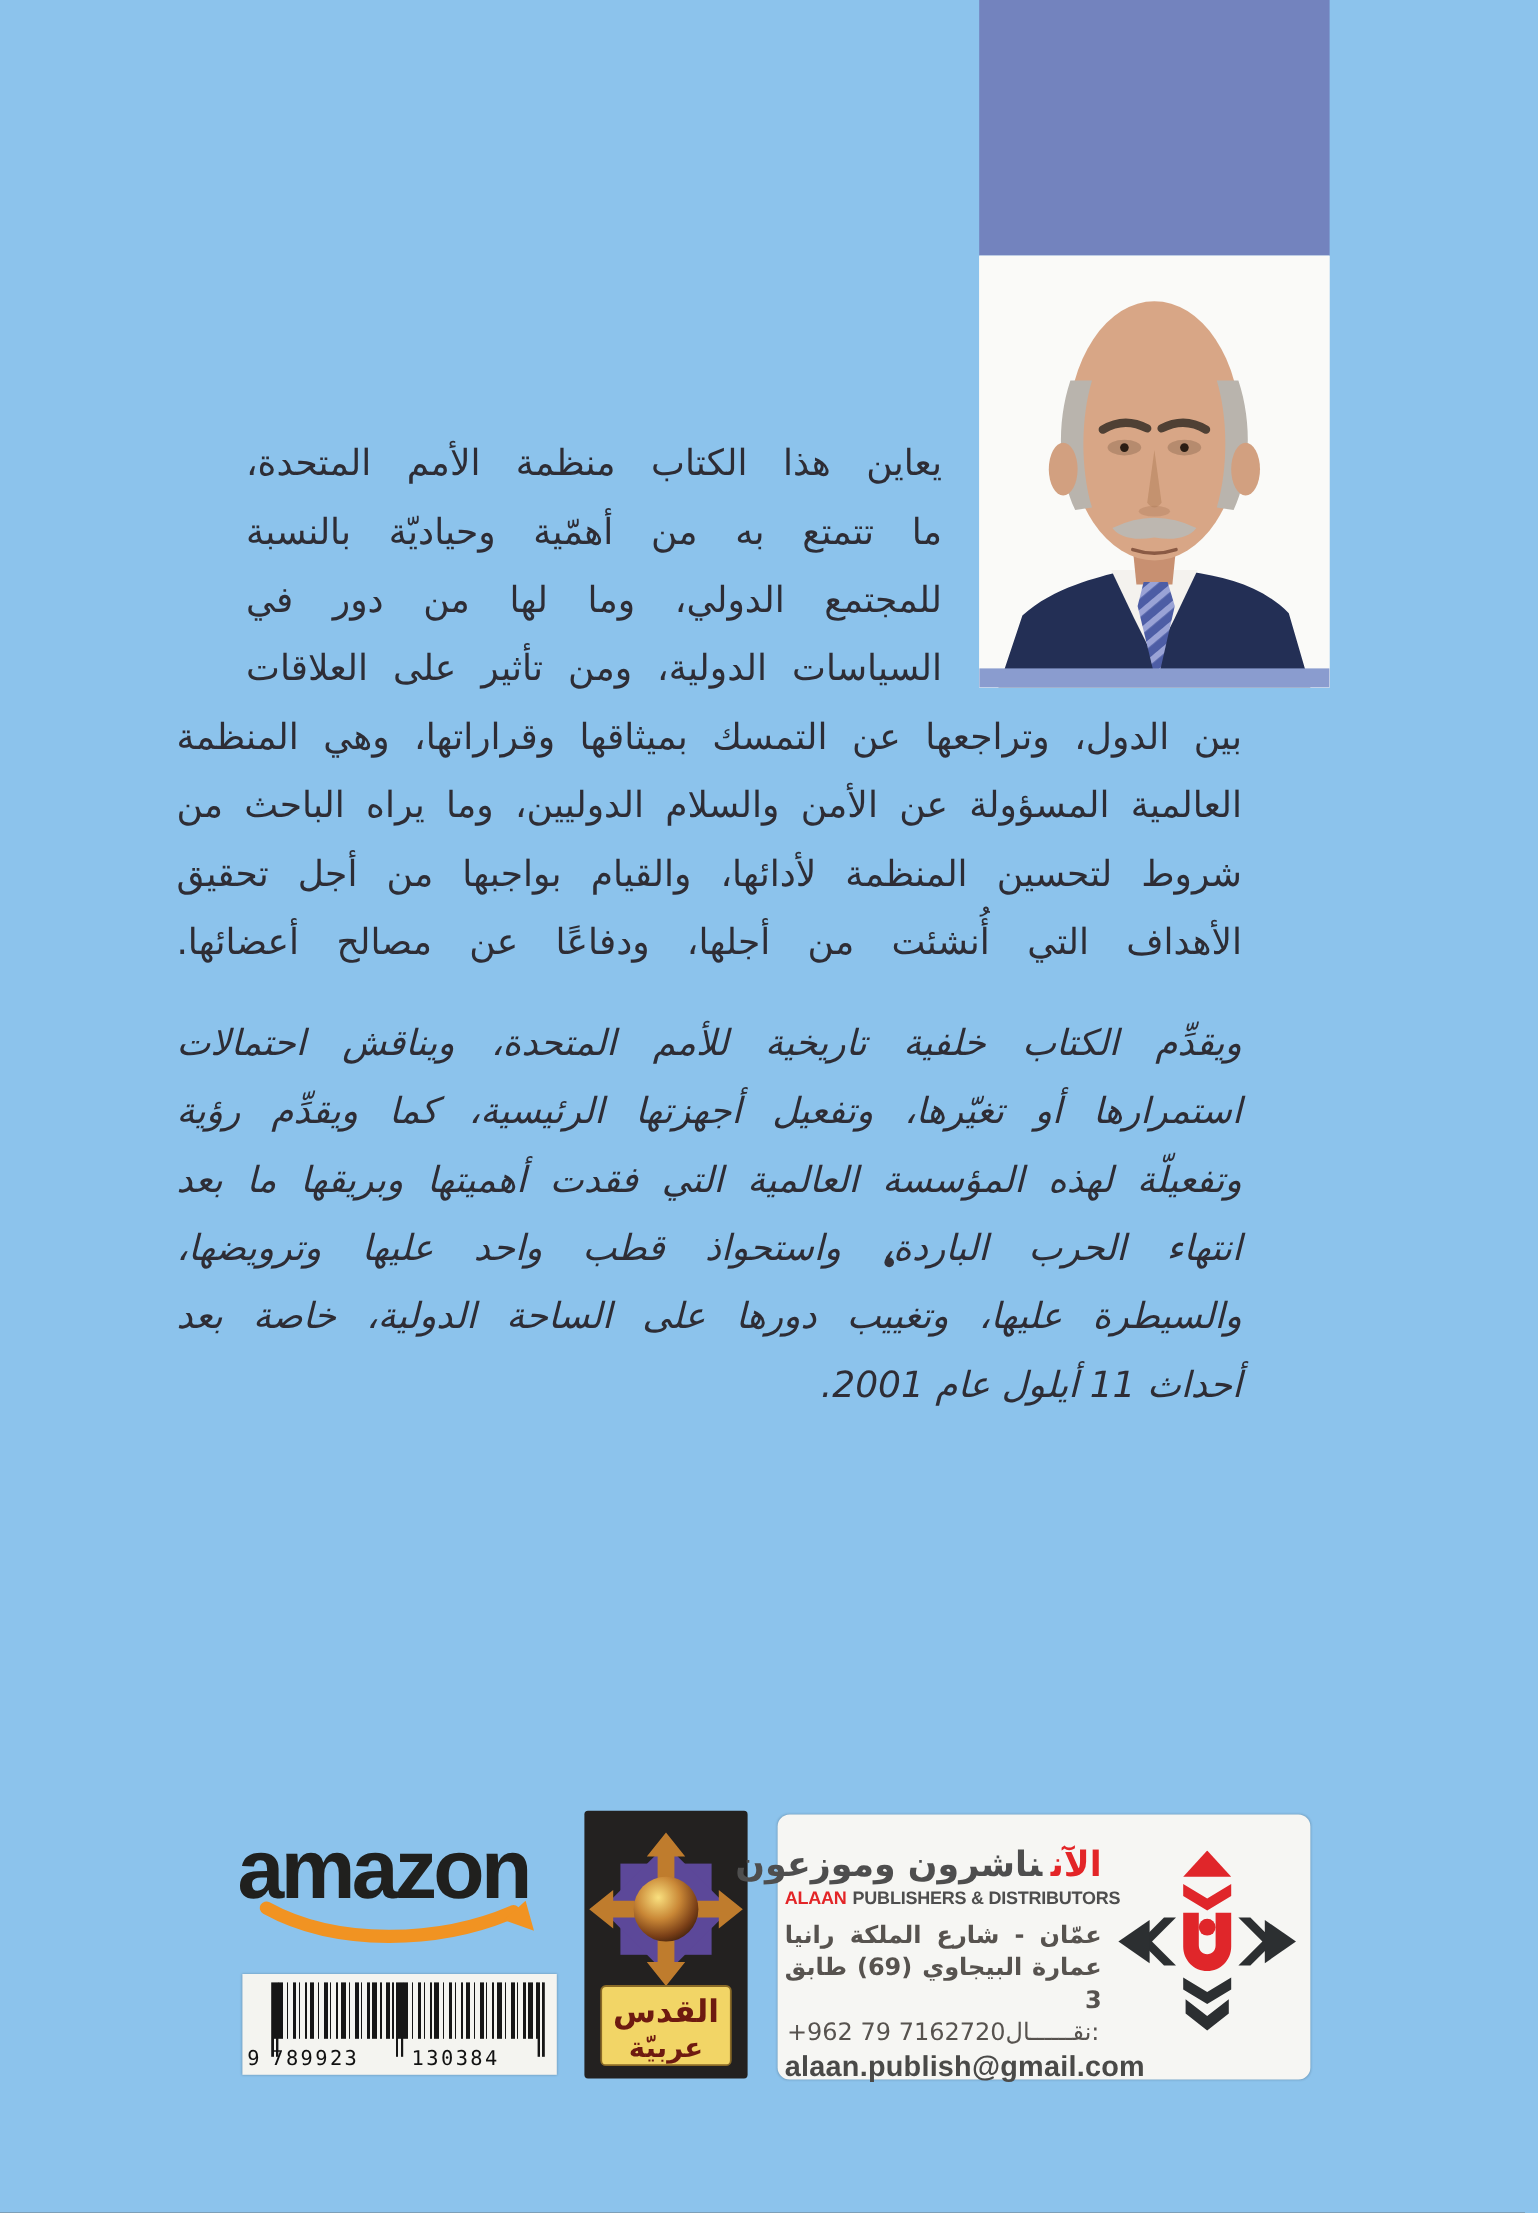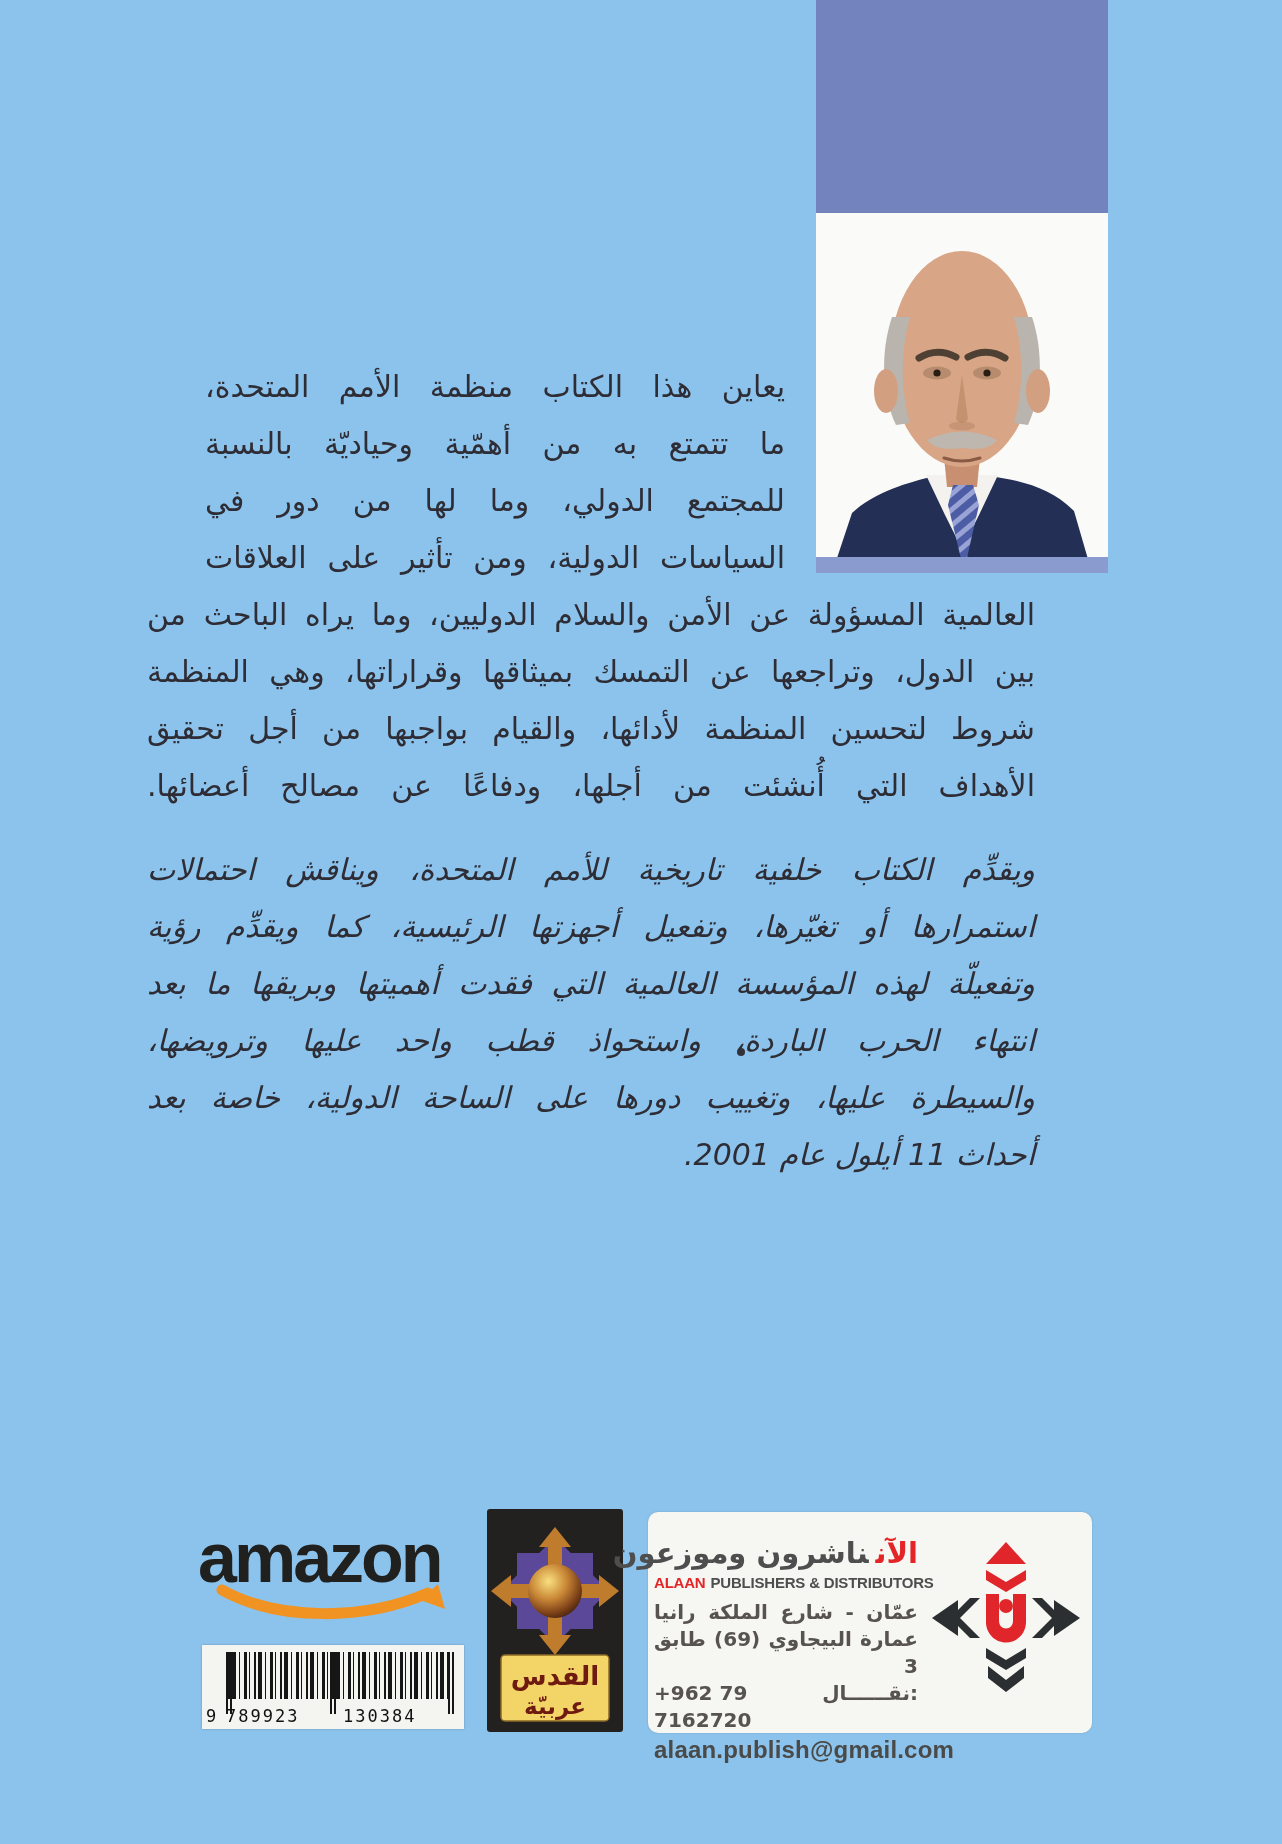--- a/index.html
+++ b/index.html
@@ -53,22 +53,22 @@
   .ptext{position:absolute;left:6px;top:24px;width:264px;direction:rtl;}
   .pname{font-size:29px;font-weight:bold;color:#4e4e4e;line-height:35px;white-space:nowrap;text-align:right;}
   .pname .hl{color:#e32527;}
   .pname .rest{margin-right:7px;}
   .pen{direction:ltr;text-align:center;font-family:"Liberation Sans",sans-serif;font-weight:bold;
     font-size:15px;letter-spacing:-0.2px;color:#4e4e4e;margin-top:3px;white-space:nowrap;}
   .pen .hl{color:#e32527;}
   .pen .rest{margin-left:5px;}
   .paddr{font-weight:bold;font-size:20px;color:#57534f;line-height:27px;margin-top:8px;
     text-align:justify;text-align-last:justify;}
-  .pphone{display:flex;direction:ltr;justify-content:space-between;align-items:baseline;
-    color:#57534f;font-weight:bold;font-size:20px;line-height:27px;}
+  .pphone{display:flex;direction:ltr;justify-content:center;align-items:baseline;
+    color:#57534f;font-weight:normal;font-size:20px;line-height:27px;}
   .pemail{direction:ltr;text-align:right;font-family:"Liberation Sans",sans-serif;font-weight:bold;
     font-size:24px;color:#4a4a48;margin-top:2px;letter-spacing:0.2px;white-space:nowrap;}
   .mark{position:absolute;right:10px;top:30px;width:152px;height:158px;}
 </style>
 </head>
 <body>
 
 <div class="page">
 
   <div class="band"></div>
@@ -117,22 +117,22 @@
       <rect x="0" y="344" width="292" height="16" fill="#8a9ccf"></rect>
     </svg>
   </div>
 
   <div class="bodytext">
     <div>
       <div class="line narrow">يعاين هذا الكتاب منظمة الأمم المتحدة،</div>
       <div class="line narrow">ما تتمتع به من أهمّية وحياديّة بالنسبة</div>
       <div class="line narrow">للمجتمع الدولي، وما لها من دور في</div>
       <div class="line narrow">السياسات الدولية، ومن تأثير على العلاقات</div>
+      <div class="line">بين الدول، وتراجعها عن التمسك بميثاقها وقراراتها، وهي المنظمة</div>
       <div class="line">العالمية المسؤولة عن الأمن والسلام الدوليين، وما يراه الباحث من</div>
-      <div class="line">بين الدول، وتراجعها عن التمسك بميثاقها وقراراتها، وهي المنظمة</div>
       <div class="line">شروط لتحسين المنظمة لأدائها، والقيام بواجبها من أجل تحقيق</div>
       <div class="line">الأهداف التي أُنشئت من أجلها، ودفاعًا عن مصالح أعضائها.</div>
     </div>
     <div class="p2">
       <div class="line">ويقدِّم الكتاب خلفية تاريخية للأمم المتحدة، ويناقش احتمالات</div>
       <div class="line">استمرارها أو تغيّرها، وتفعيل أجهزتها الرئيسية، كما ويقدِّم رؤية</div>
       <div class="line">وتفعيلّة لهذه المؤسسة العالمية التي فقدت أهميتها وبريقها ما بعد</div>
       <div class="line">انتهاء الحرب الباردة، واستحواذ قطب واحد عليها وترويضها،</div>
       <div class="line">والسيطرة عليها، وتغييب دورها على الساحة الدولية، خاصة بعد</div>
       <div class="line short">أحداث 11 أيلول عام 2001.</div>

